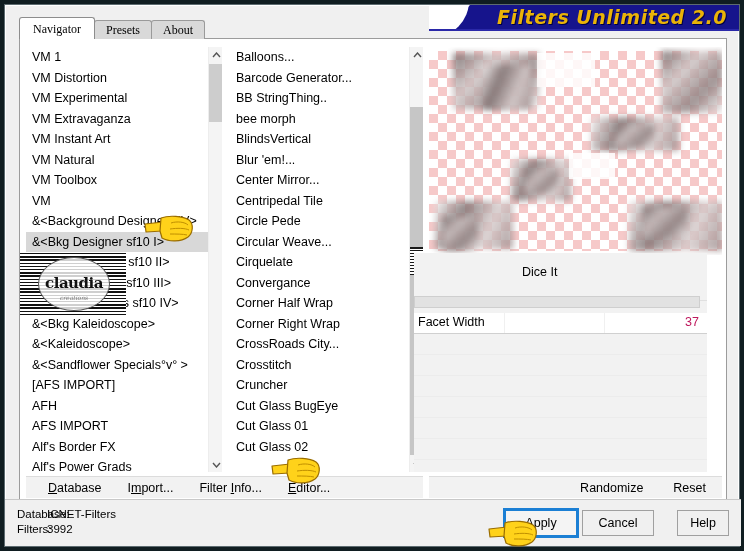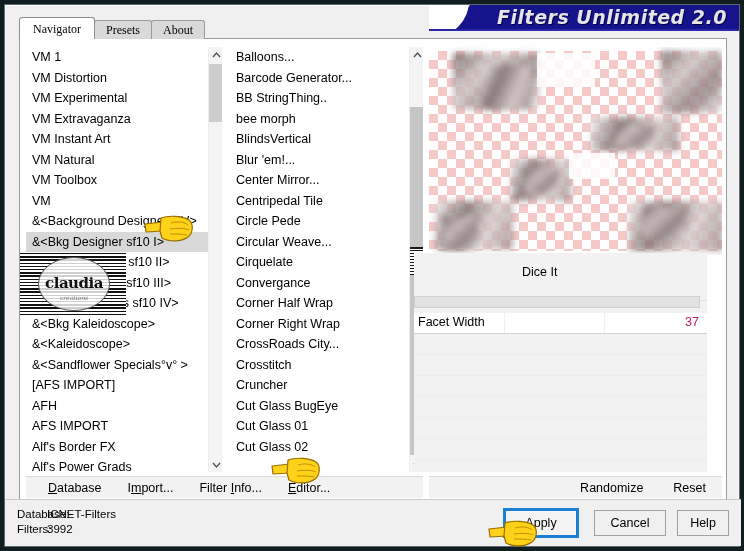--- a/index.html
+++ b/index.html
@@ -46,21 +46,21 @@
   .banner-curve2 {
     position: absolute;
     left: 0px; top: -14px;
     width: 46px; height: 22px;
     background: #ffffff;
     border-radius: 0 0 30px 0;
   }
   .banner-title {
     position: absolute;
     right: 12px; top: 1px;
-    color: #e5e5e5;
+    color: #eab308;
     font-family: "DejaVu Sans", sans-serif;
     font-size: 19px;
     font-weight: bold;
     font-style: italic;
     letter-spacing: 0.5px;
     text-shadow: 1px 1px 0 #000044;
     white-space: nowrap;
   }
   .banner-bottom-edge {
     position: absolute;
@@ -358,21 +358,21 @@
     display: flex; align-items: center; justify-content: center;
     cursor: default;
     font-family: "Liberation Sans", sans-serif;
   }
   .btn.focus {
     border: 1px solid #1b7fd4;
     box-shadow: 0 0 0 2px #1b7fd4;
     background: #f4f4f4;
   }
   #btn-apply  { left: 500px; width: 72px; }
-  #btn-cancel { left: 589px; width: 72px; }
+  #btn-cancel { left: 577px; width: 72px; }
   #btn-help   { left: 672px; width: 52px; }
 
   
   .hand {
     position: absolute;
     z-index: 20;
     pointer-events: none;
     line-height: 1;
   }
   .hand svg { display: block; }

